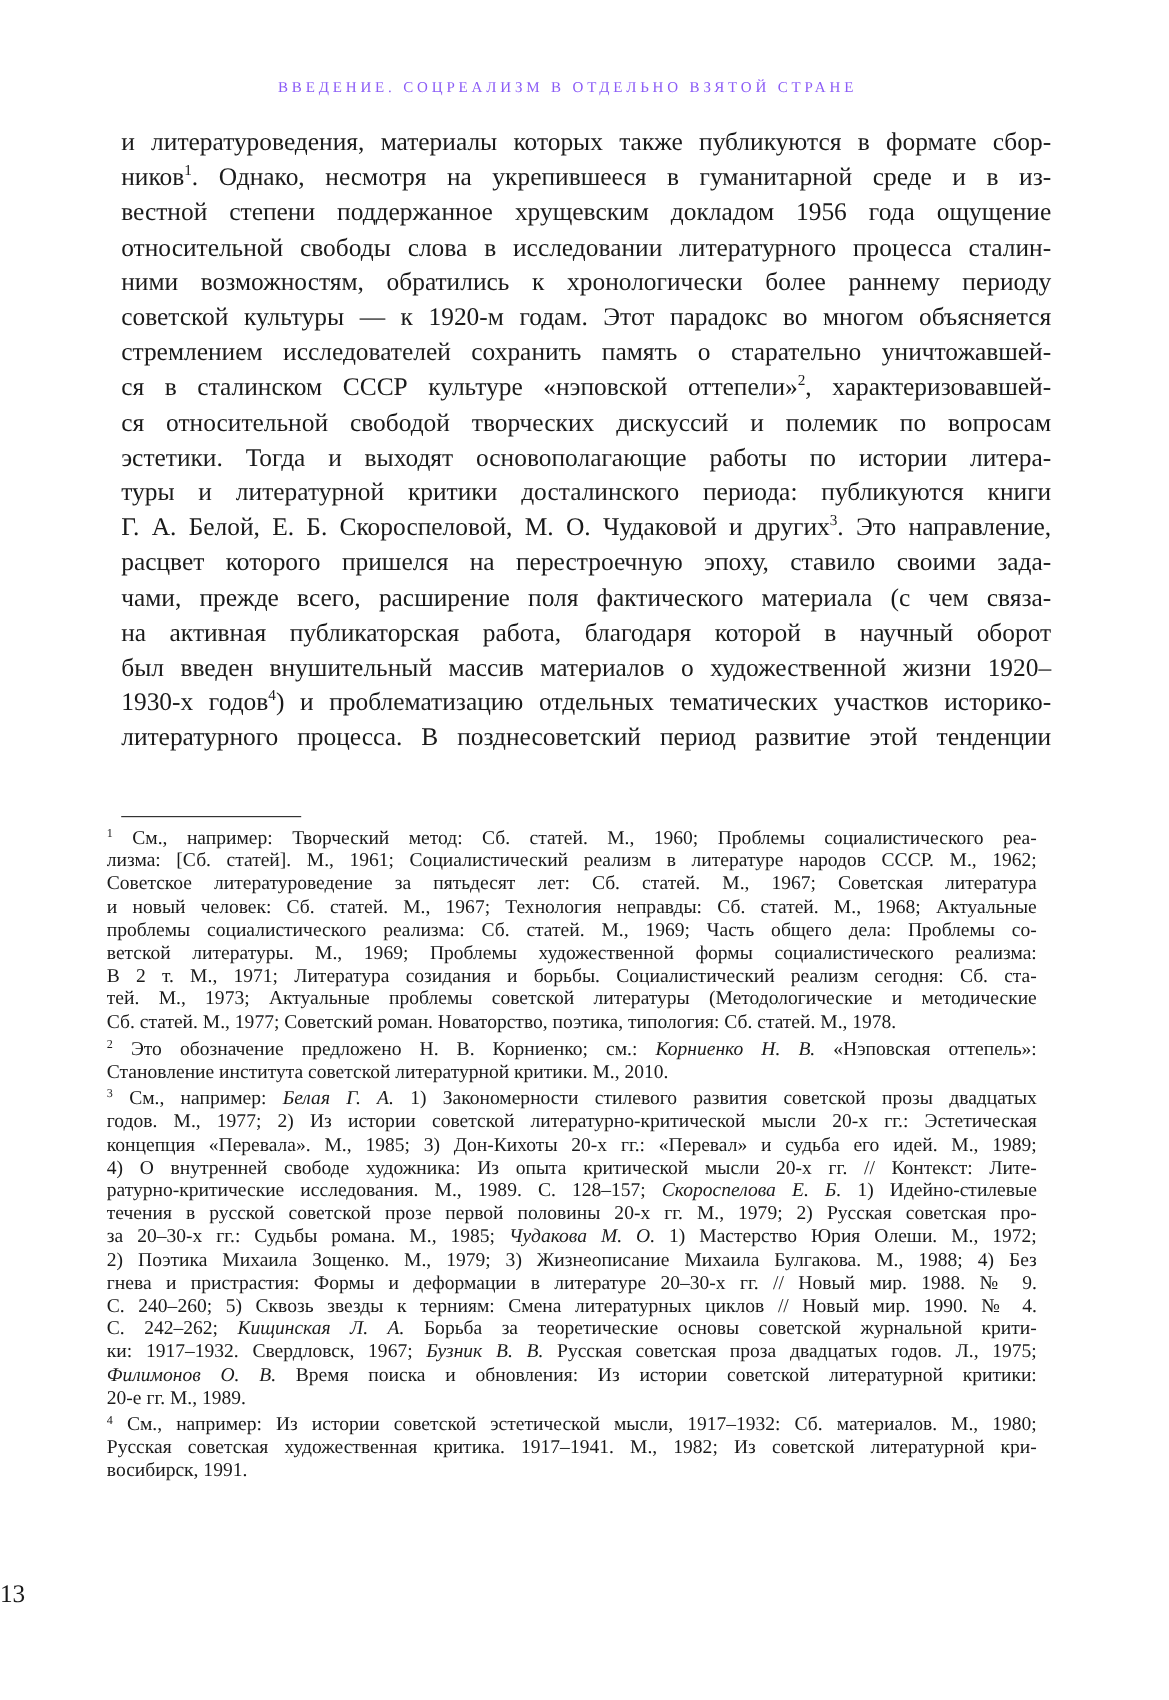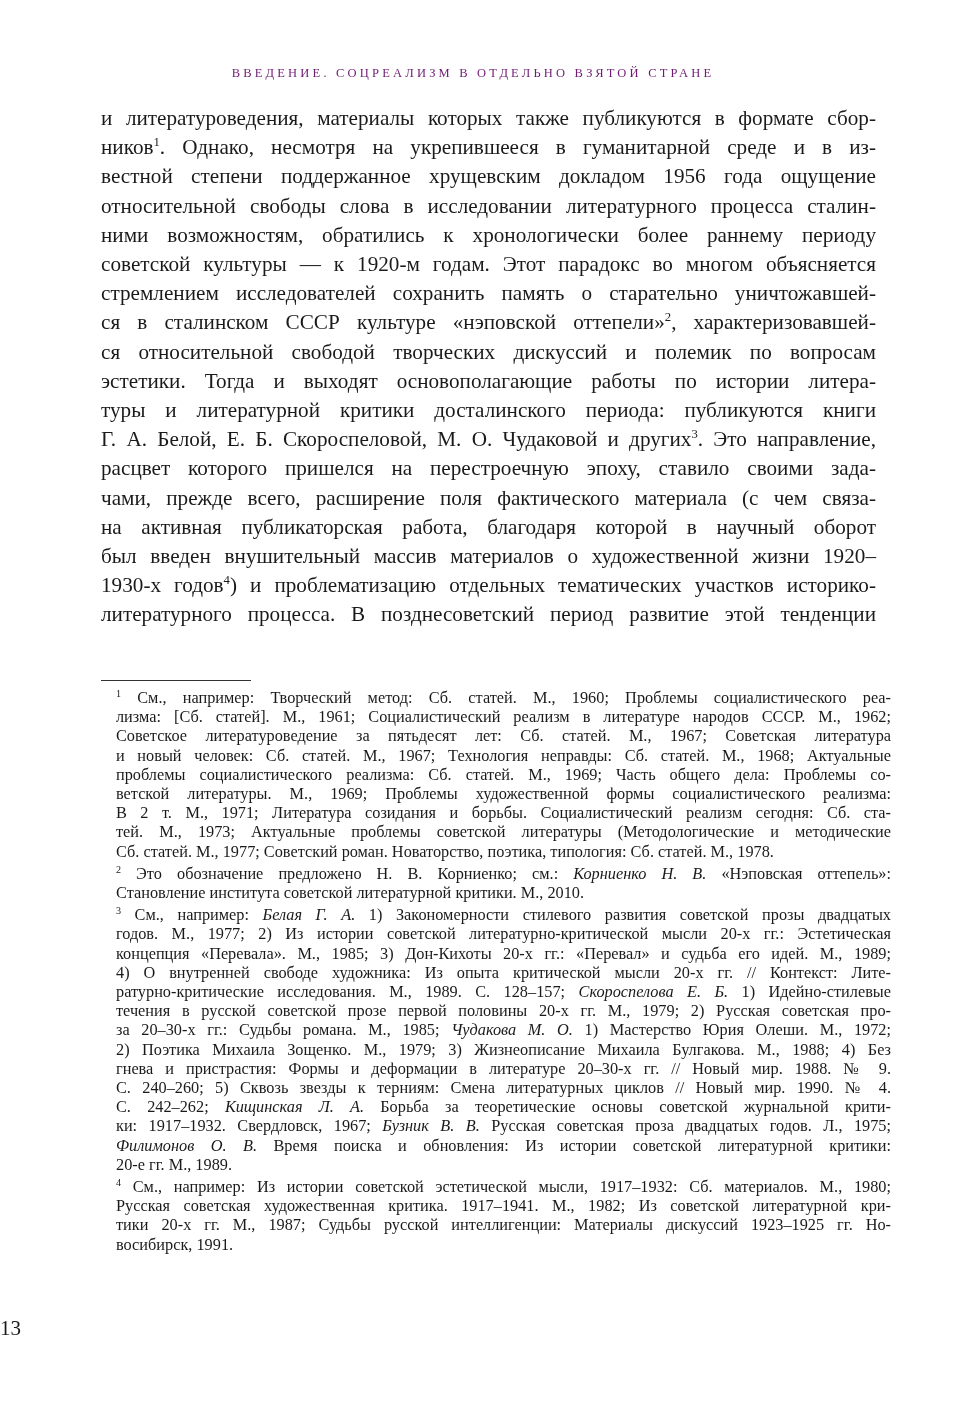--- a/index.html
+++ b/index.html
@@ -2,35 +2,35 @@
 <html><head>
 <meta charset="utf-8">
 <style>
   html, body { margin: 0; padding: 0; background: #ffffff; }
   body {
     width: 974px; height: 1417px; position: relative; overflow: hidden;
     font-family: "Liberation Serif", "DejaVu Serif", serif; color: #1a1a1a;
   }
   .running-head {
     position: absolute; top: 66px; left: 0; width: 946px; text-align: center;
-    font-size: 12.5px; letter-spacing: 3.2px; color: #701a75;
+    font-size: 12.5px; letter-spacing: 3.2px; color: #8b5cf6;
   }
   .body-text {
     position: absolute; top: 104px; left: 101px; width: 775px;
     font-size: 21.2px; line-height: 29.2px; text-align: justify;
   }
   .body-text .line { display: block; white-space: nowrap; text-align-last: justify; }
   .body-text .line.last { text-align-last: justify; }
   sup { font-size: 0.6em; line-height: 0; vertical-align: 0.65em; }
   .rule {
     position: absolute; top: 680px; left: 101px; width: 150px; height: 0;
     border-top: 1px solid #333;
   }
   .footnotes {
-    position: absolute; top: 688px; left: 116px; width: 775px;
+    position: absolute; top: 688px; left: 89px; width: 775px;
     font-size: 16.3px; line-height: 19.2px;
   }
   .fn { margin-bottom: 3px; }
   .fn .line { display: block; white-space: nowrap; text-align: justify; text-align-last: justify; }
   .fn .line.end { text-align-last: left; }
   .fn sup { font-size: 0.62em; vertical-align: 0.55em; }
   .page-number {
     position: absolute; top: 1316px; left: 0; width: 974px; 
     font-size: 21px;
   }
@@ -92,18 +92,17 @@
       <span class="line"><span>гнева и пристрастия: Формы и деформации в литературе 20–30-х гг. // Новый мир. 1988. № 9.</span></span>
       <span class="line"><span>С. 240–260; 5) Сквозь звезды к терниям: Смена литературных циклов // Новый мир. 1990. № 4.</span></span>
       <span class="line"><span>С. 242–262; </span><i>Кищинская Л. А.</i><span> Борьба за теоретические основы советской журнальной крити-</span></span>
       <span class="line"><span>ки: 1917–1932. Свердловск, 1967; </span><i>Бузник В. В.</i><span> Русская советская проза двадцатых годов. Л., 1975;</span></span>
       <span class="line"><i>Филимонов О. В.</i><span> Время поиска и обновления: Из истории советской литературной критики:</span></span>
       <span class="line end"><span>20-е гг. М., 1989.</span></span>
     </div>
     <div class="fn">
       <span class="line"><sup>4</sup><span> См., например: Из истории советской эстетической мысли, 1917–1932: Сб. материалов. М., 1980;</span></span>
       <span class="line"><span>Русская советская художественная критика. 1917–1941. М., 1982; Из советской литературной кри-</span></span>
-      <span class="line"><span>тики 20-х гг. М., 1987; Судьбы русской интеллигенции: Материалы дискуссий 1923–1925 гг. Но-</span></span>
       <span class="line end"><span>восибирск, 1991.</span></span>
     </div>
   </div>
 
 <div class="page-number">13</div>
 
 </body></html>

